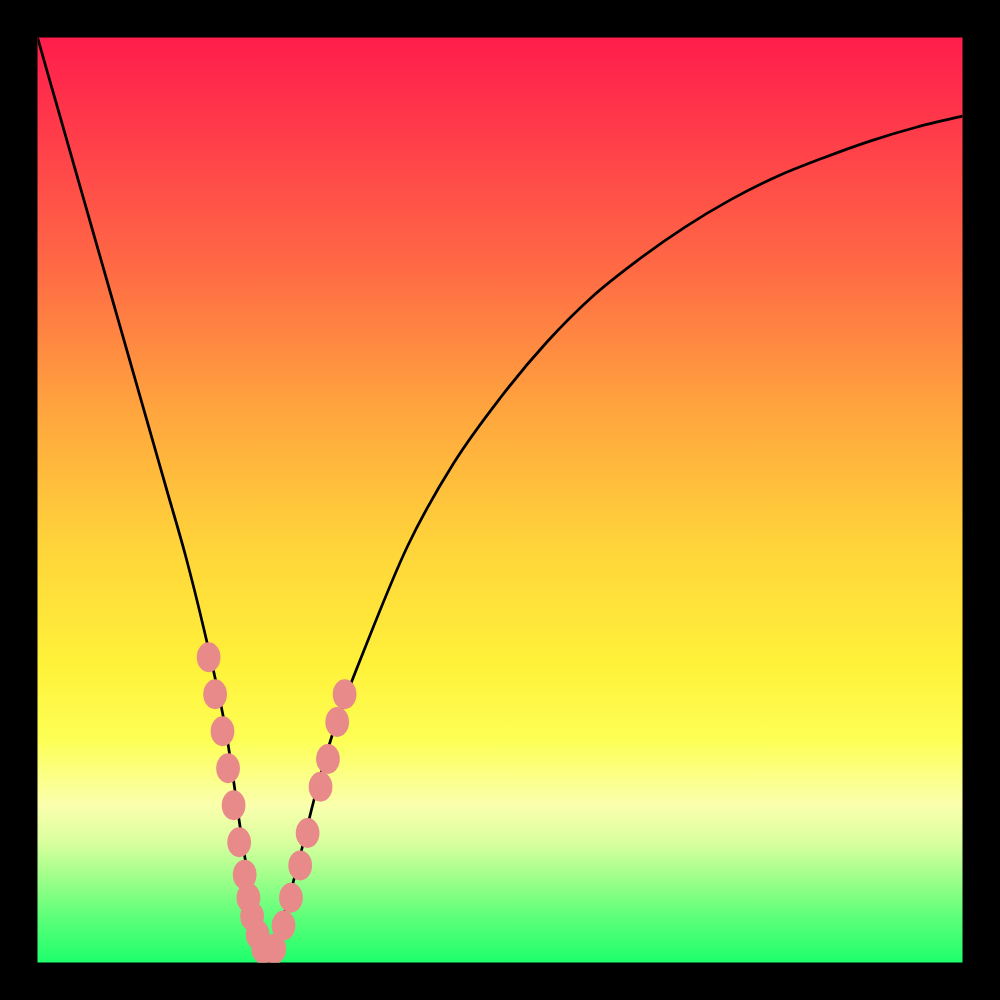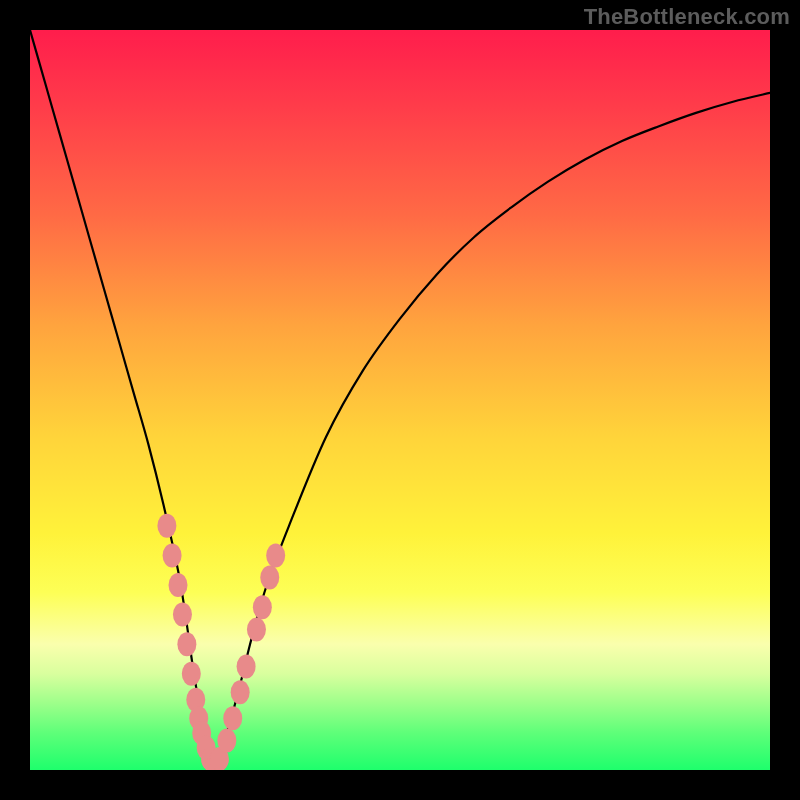--- a/index.html
+++ b/index.html
@@ -84,14 +84,13 @@
           <ellipse cx="202.76" cy="688.20" rx="9.5" ry="12" fill="#e88a8a" stroke="#cf6f6f" stroke-width="0"></ellipse>
           <ellipse cx="210.16" cy="662.30" rx="9.5" ry="12" fill="#e88a8a" stroke="#cf6f6f" stroke-width="0"></ellipse>
           <ellipse cx="216.08" cy="636.40" rx="9.5" ry="12" fill="#e88a8a" stroke="#cf6f6f" stroke-width="0"></ellipse>
           <ellipse cx="226.44" cy="599.40" rx="9.5" ry="12" fill="#e88a8a" stroke="#cf6f6f" stroke-width="0"></ellipse>
           <ellipse cx="232.36" cy="577.20" rx="9.5" ry="12" fill="#e88a8a" stroke="#cf6f6f" stroke-width="0"></ellipse>
           <ellipse cx="239.76" cy="547.60" rx="9.5" ry="12" fill="#e88a8a" stroke="#cf6f6f" stroke-width="0"></ellipse>
           <ellipse cx="245.68" cy="525.40" rx="9.5" ry="12" fill="#e88a8a" stroke="#cf6f6f" stroke-width="0"></ellipse>
         </g>
     </svg>
   </div>
-  <div class="watermark">TheBottleneck.com</div>
 </div>
 
 </body></html>

